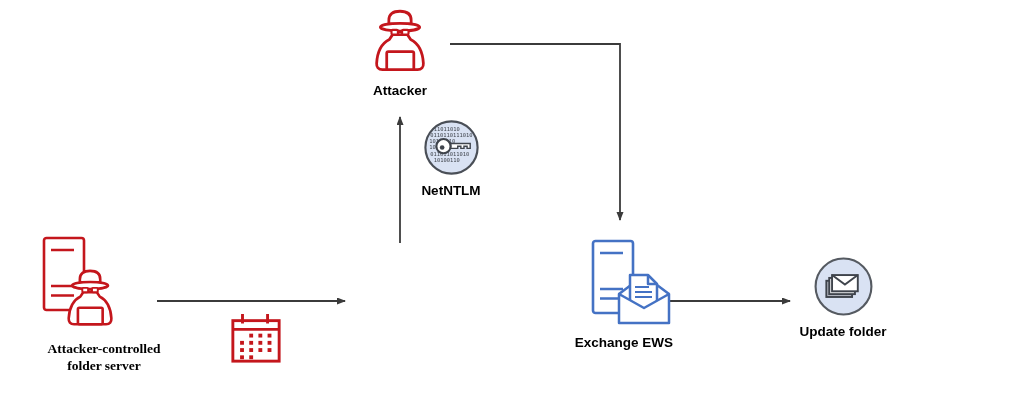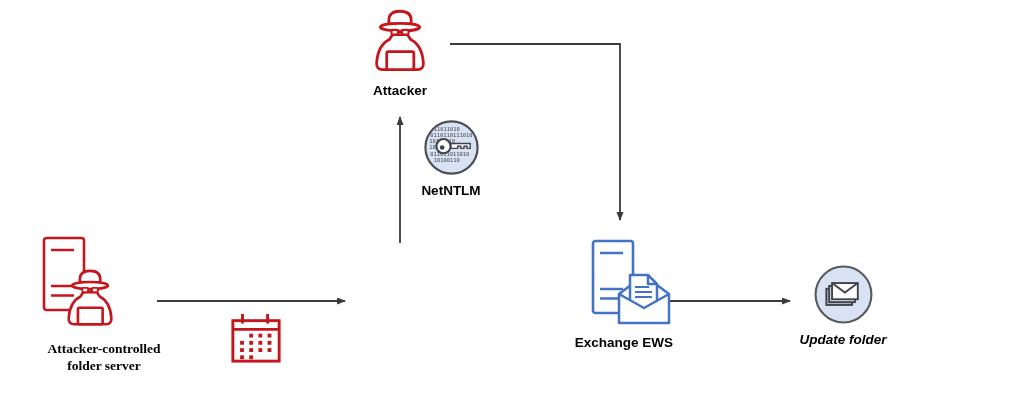--- a/index.html
+++ b/index.html
@@ -135,21 +135,21 @@
         <path d="M2,20 L14,11 M52,20 L40,11" fill="none"></path>
         <path d="M13,1 H31 L40,10 V35 H13 Z" fill="#fff"></path>
         <path d="M31,1 V10 H40" fill="none"></path>
         <path d="M18,13 H32 M18,18 H35 M18,23 H35" fill="none" stroke-width="2.1"></path>
         <path d="M2,20 L27,34 L52,20 L52,49 L2,49 Z" fill="#fff"></path>
       </g>
     </svg>
     <div class="label">Exchange EWS</div>
   </div>
 
-  <div class="node" style="left:783px;top:264px;width:120px;font-style:italic;">
+  <div class="node" style="left:783px;top:256px;width:120px;">
     <svg width="61" height="61" viewBox="0 0 64 64">
       <circle cx="32" cy="32" r="29.3" fill="#D9E2F3" stroke="#555A61" stroke-width="2.2"></circle>
       <rect x="14" y="26" width="27" height="17" fill="#b9bdc6" stroke="#3F444C" stroke-width="2"></rect>
       <rect x="17" y="23" width="27" height="17" fill="#e8eaed" stroke="#3F444C" stroke-width="2"></rect>
       <rect x="20" y="20" width="27" height="17" fill="#fff" stroke="#3F444C" stroke-width="2"></rect>
       <path d="M20,20 L33.5,30 L47,20" fill="none" stroke="#3F444C" stroke-width="2"></path>
     </svg>
     <div class="label">Update folder</div>
   </div>
 

